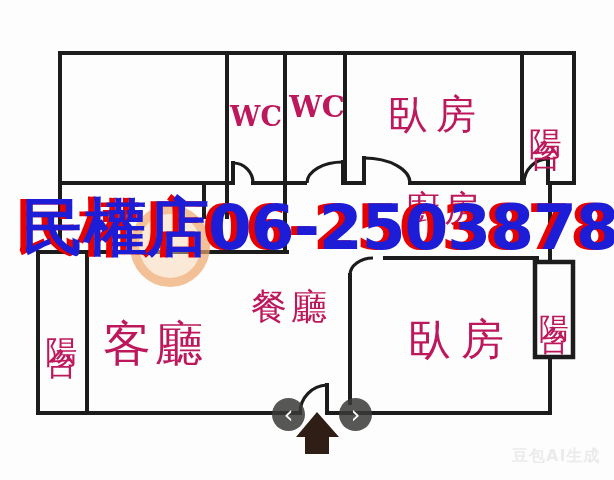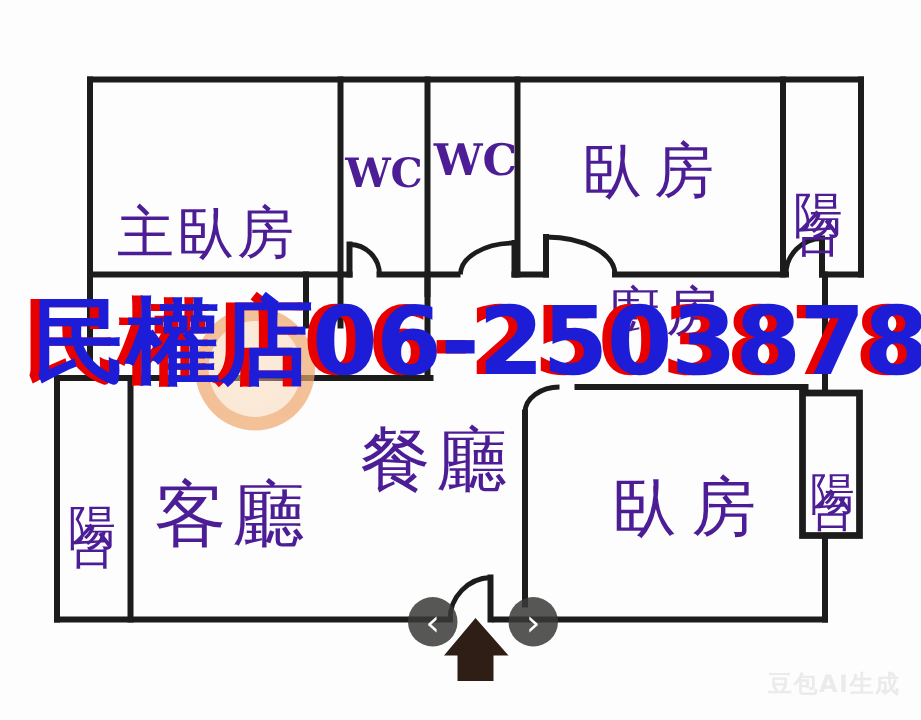--- a/index.html
+++ b/index.html
@@ -3,32 +3,32 @@
 <meta charset="utf-8">
 <style>
   html,body{margin:0;padding:0;background:#ffffff;}
   #stage{
     position:relative;width:614px;height:480px;background:#fdfdfd;
     overflow:hidden;font-family:"DejaVu Sans","Liberation Sans",sans-serif;
   }
   #plan-svg{position:absolute;left:0;top:0;z-index:1;}
   
   .rl{
-    position:absolute;color:#4c1d95;z-index:2;line-height:1;white-space:nowrap;
+    position:absolute;color:#be185d;z-index:2;line-height:1;white-space:nowrap;
     font-family:"DejaVu Serif","Liberation Serif",serif;
     transform:translate(-50%,-50%);text-align:center;
   }
   .vert{writing-mode:vertical-rl;text-orientation:upright;letter-spacing:9px;}
   #lbl-master{left:138px;top:155px;font-size:38px;letter-spacing:2px;}
   #lbl-wc1{left:256px;top:116px;font-size:27px;font-weight:600;}
   #lbl-wc2{left:317px;top:107px;font-size:29px;font-weight:600;}
   #lbl-bed-top{left:436px;top:114px;font-size:40px;letter-spacing:8px;}
   #lbl-balc-tr{left:546px;top:112px;font-size:33px;}
   #lbl-kitchen{left:444px;top:209px;font-size:36px;letter-spacing:4px;}
-  #lbl-dining{left:291px;top:307px;font-size:47px;letter-spacing:4px;}
+  #lbl-dining{left:291px;top:307px;font-size:36px;letter-spacing:4px;}
   #lbl-living{left:155px;top:343px;font-size:48px;letter-spacing:4px;}
   #lbl-balc-l{left:62px;top:322px;font-size:32px;}
   #lbl-bed-bot{left:461px;top:339px;font-size:43px;letter-spacing:10px;}
   #lbl-balc-r{left:554px;top:301px;font-size:30px;}
   
   #stamp{
     position:absolute;left:130px;top:205px;width:62px;height:64px;z-index:3;
     border:9px solid rgba(234,148,82,.48);border-radius:50%;
     background:radial-gradient(circle at 45% 40%, rgba(250,222,190,.55), rgba(244,178,120,.30));
   }
@@ -107,21 +107,20 @@
       <path d="M307,183 A36,21 0 0 1 343,162"></path>
       <path d="M364,158 A46,25 0 0 1 410,183"></path>
       <path d="M548,159 A24,24 0 0 0 524,183"></path>
       <path d="M350,275 A23,17 0 0 1 373,258"></path>
       <path d="M327,385 A28,28 0 0 0 300,413"></path>
     </g>
 
     <polygon points="317,412 339,437 329,437 329,454 305,454 305,437 296,437" fill="#241209" opacity="0.95"></polygon>
   </svg>
 
-  <div class="rl" id="lbl-master">主臥房</div>
   <div class="rl" id="lbl-wc1">WC</div>
   <div class="rl" id="lbl-wc2">WC</div>
   <div class="rl" id="lbl-bed-top">臥房</div>
   <div class="rl vert" id="lbl-balc-tr">陽台</div>
   <div class="rl" id="lbl-kitchen">廚房</div>
   <div class="rl" id="lbl-dining">餐廳</div>
   <div class="rl" id="lbl-living">客廳</div>
   <div class="rl vert" id="lbl-balc-l">陽台</div>
   <div class="rl" id="lbl-bed-bot">臥房</div>
   <div class="rl vert" id="lbl-balc-r">陽台</div>

